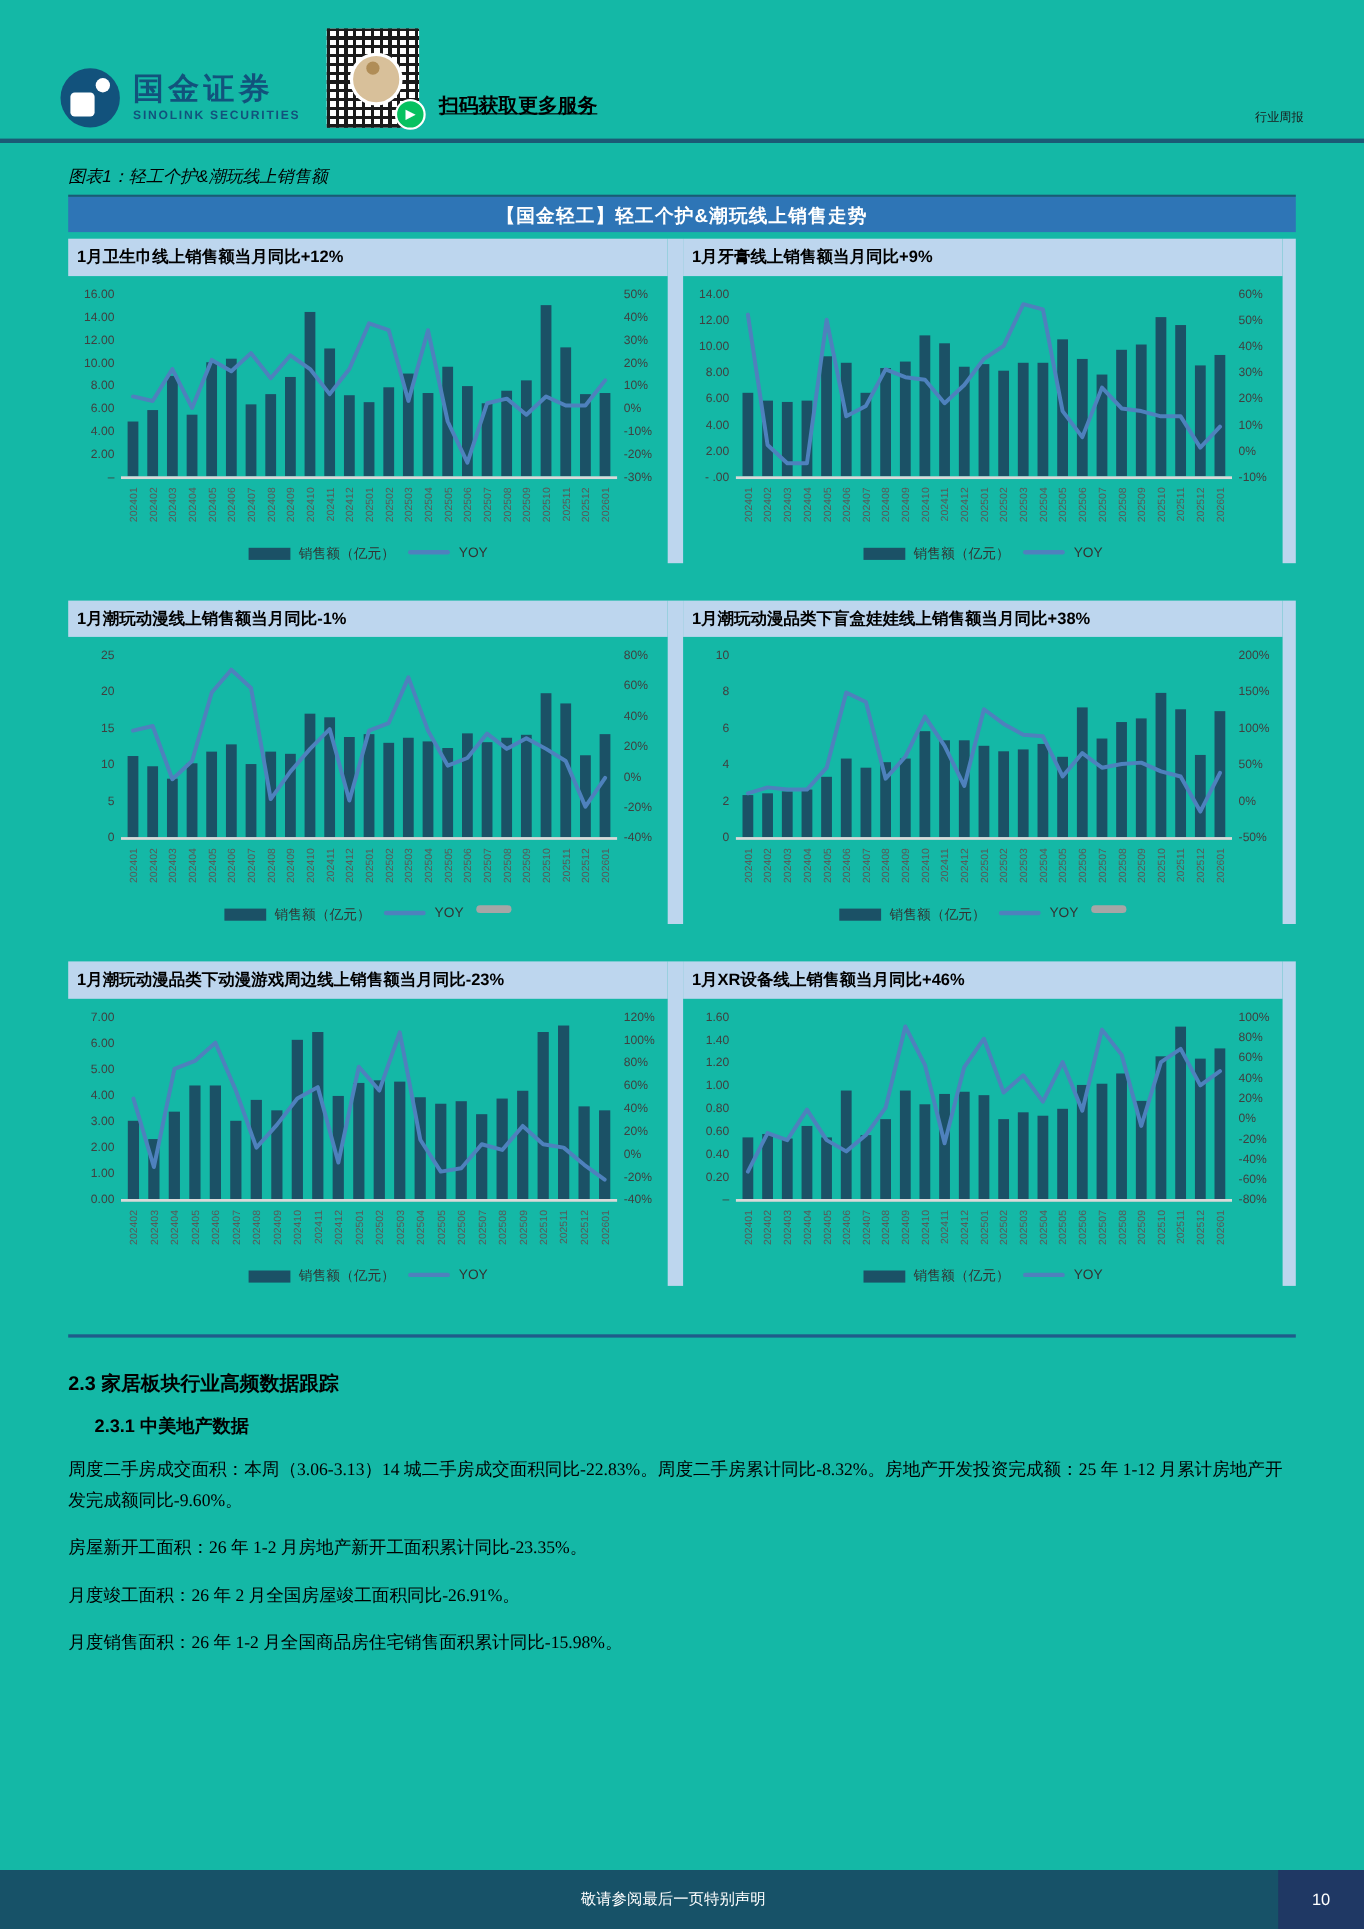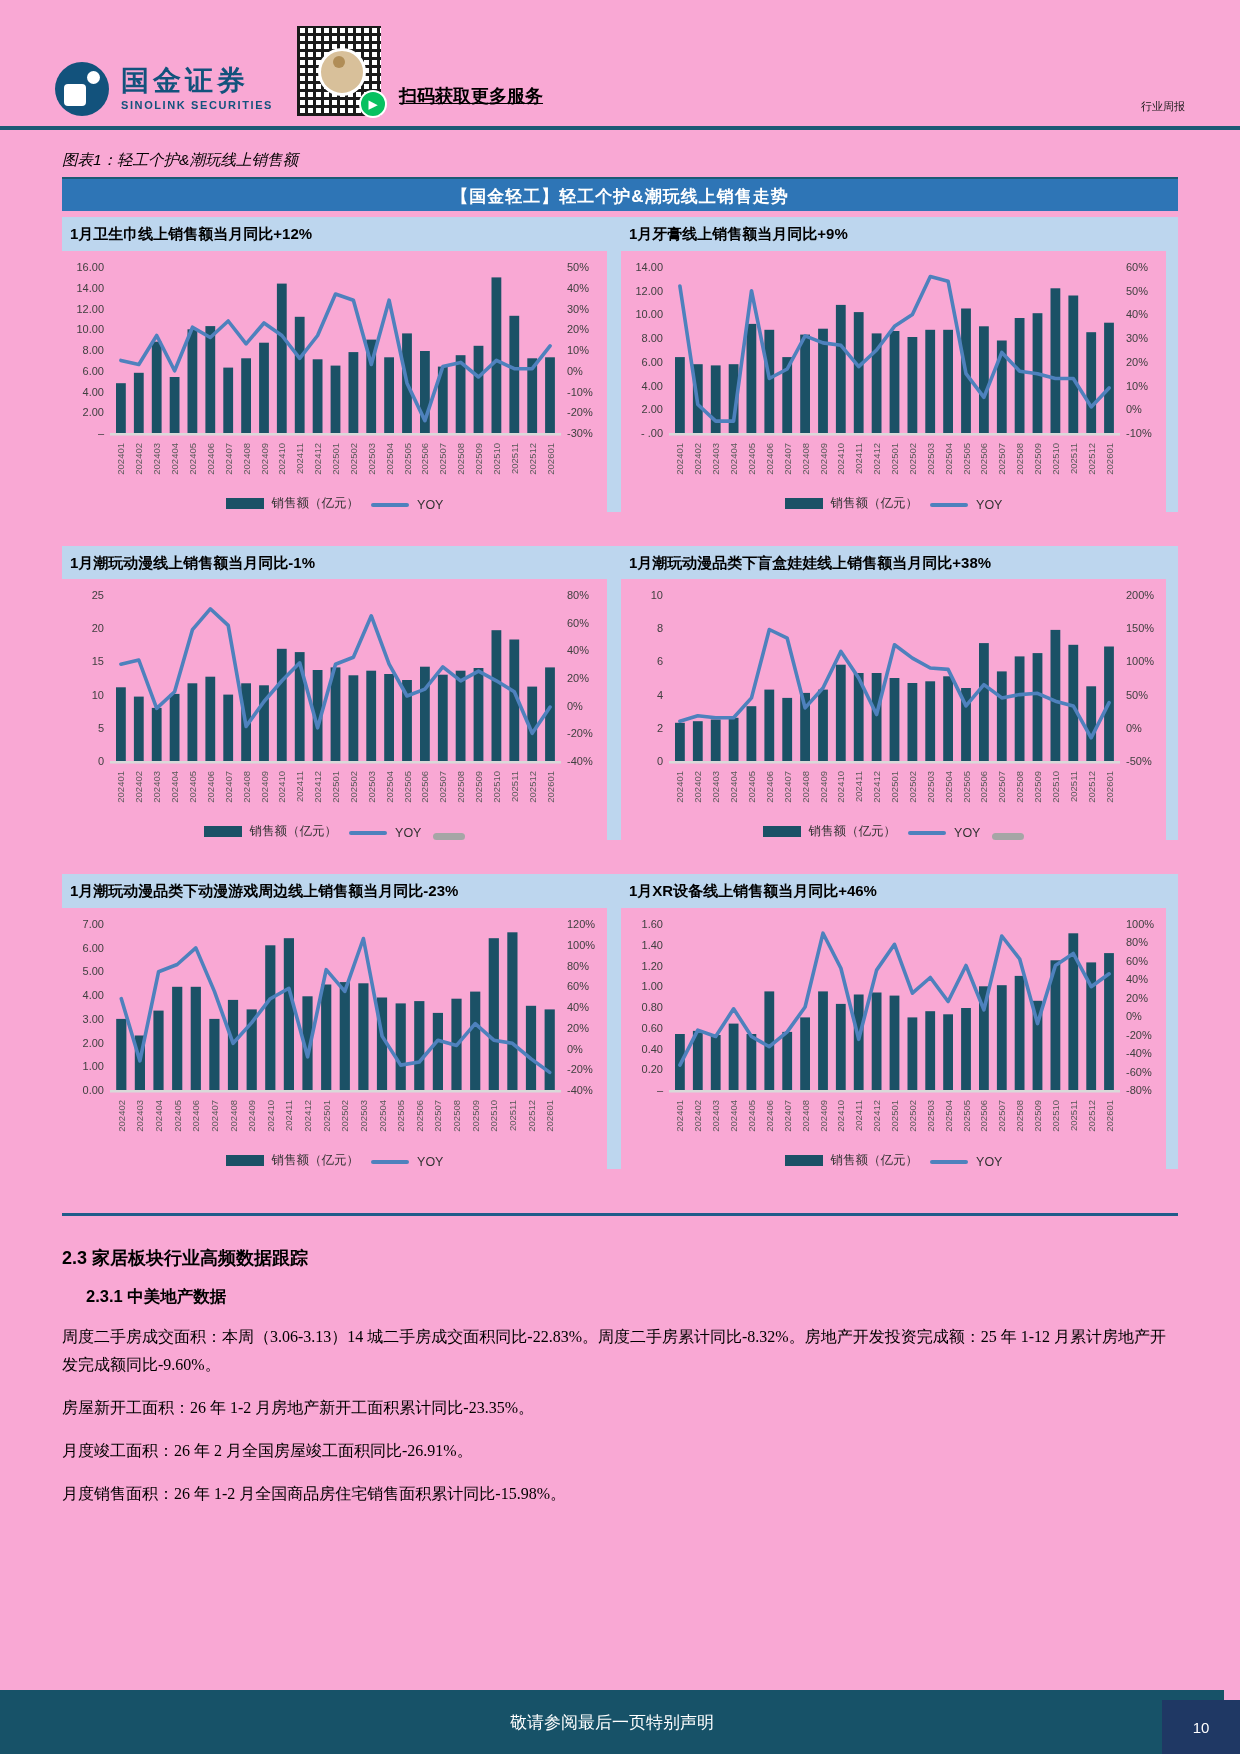--- a/index.html
+++ b/index.html
@@ -1,16 +1,16 @@
 <!DOCTYPE html>
 <html><head>
 <meta charset="utf-8">
 <style>
   html,body{margin:0;padding:0;background:#fff;}
-  .page{position:relative;width:1240px;height:1754px;background:#f9a8d4;overflow:hidden;
+  .page{position:relative;width:1240px;height:1754px;background:#14b8a6;overflow:hidden;
         font-family:"Liberation Sans",sans-serif;color:#000;}
   
   .header{display:flex;align-items:flex-end;padding:26px 55px 0 55px;}
   .logo{display:flex;align-items:center;gap:12px;}
   .logo-mark{width:54px;height:54px;border-radius:50%;background:#12527C;position:relative;}
   .logo-mark .notch{position:absolute;left:9px;bottom:10px;width:22px;height:22px;background:#fff;border-radius:4px;}
   .logo-mark .dot{position:absolute;right:9px;top:9px;width:13px;height:13px;background:#fff;border-radius:50%;}
   .logo-cn{font-size:28px;font-weight:bold;color:#12527C;letter-spacing:4px;line-height:1;}
   .logo-en{font-size:11px;font-weight:bold;color:#12527C;letter-spacing:1.6px;margin-top:4px;}
   .qr{width:84px;height:90px;margin-left:24px;position:relative;
@@ -28,35 +28,35 @@
   
   .fig-caption{margin:20px 62px 6px 62px;font-weight:normal;font-style:italic;font-size:15.5px;}
   .figure{margin:0 62px;border-top:2px solid #1B5A75;border-bottom:3px solid #1F5C8A;padding-bottom:44px;}
   .banner{height:32px;line-height:36px;background:#2E75B6;color:#fff;font-weight:bold;
           font-size:17px;text-align:center;letter-spacing:1px;}
   .grid{display:grid;grid-template-columns:1fr 14px 1fr 12px;row-gap:34px;margin-top:6px;}
   .col-div{background:#BDD6EE;}
   .chart-cell{min-width:0;}
   .chart-subtitle{background:#BDD6EE;font-weight:bold;font-size:15px;padding:7px 8px;line-height:1.3;}
   .chart-cell svg{display:block;margin-top:4px;}
-  .legend{display:flex;justify-content:center;align-items:flex-end;gap:12px;margin-top:2px;
+  .legend{display:flex;justify-content:center;align-items:flex-start;gap:12px;margin-top:2px;
           font-size:12.5px;color:#333;}
   .legend-item{display:flex;align-items:center;gap:8px;}
   .sw-bar{width:38px;height:11px;background:#1B5166;}
   .sw-line{width:38px;height:4px;border-radius:2px;background:#4E81BD;}
   .sw-gray{width:32px;height:7px;border-radius:3.5px;background:#A6A6A6;}
   
   .source{margin:10px 62px 0 62px;font-family:"Liberation Serif",serif;font-size:13px;color:#111;}
   .sec-h2{margin:30px 62px 0 62px;font-size:18px;font-weight:bold;}
   .sec-h3{margin:16px 62px 0 86px;font-size:16.5px;font-weight:bold;}
   .body-p{margin:15px 62px 0 62px;font-family:"Liberation Serif",serif;font-size:16px;line-height:1.75;}
   
-  .footer-bar{position:absolute;left:0;right:16px;bottom:0;height:64px;background:#175268;color:#fff;
+  .footer-bar{position:absolute;left:0;right:16px;bottom:0;height:54px;background:#175268;color:#fff;
               display:flex;align-items:center;justify-content:center;
-              font-family:"Liberation Serif",serif;font-size:17px;}
+              font-family:"Liberation Serif",serif;font-size:14px;}
   .page-box{position:absolute;right:0;bottom:0;width:78px;height:54px;background:#1F3864;color:#fff;
             display:flex;align-items:center;justify-content:center;font-size:15px;}
 </style>
 </head>
 <body>
 
 <div class="page">
 
   <div class="header">
     <div class="logo">

